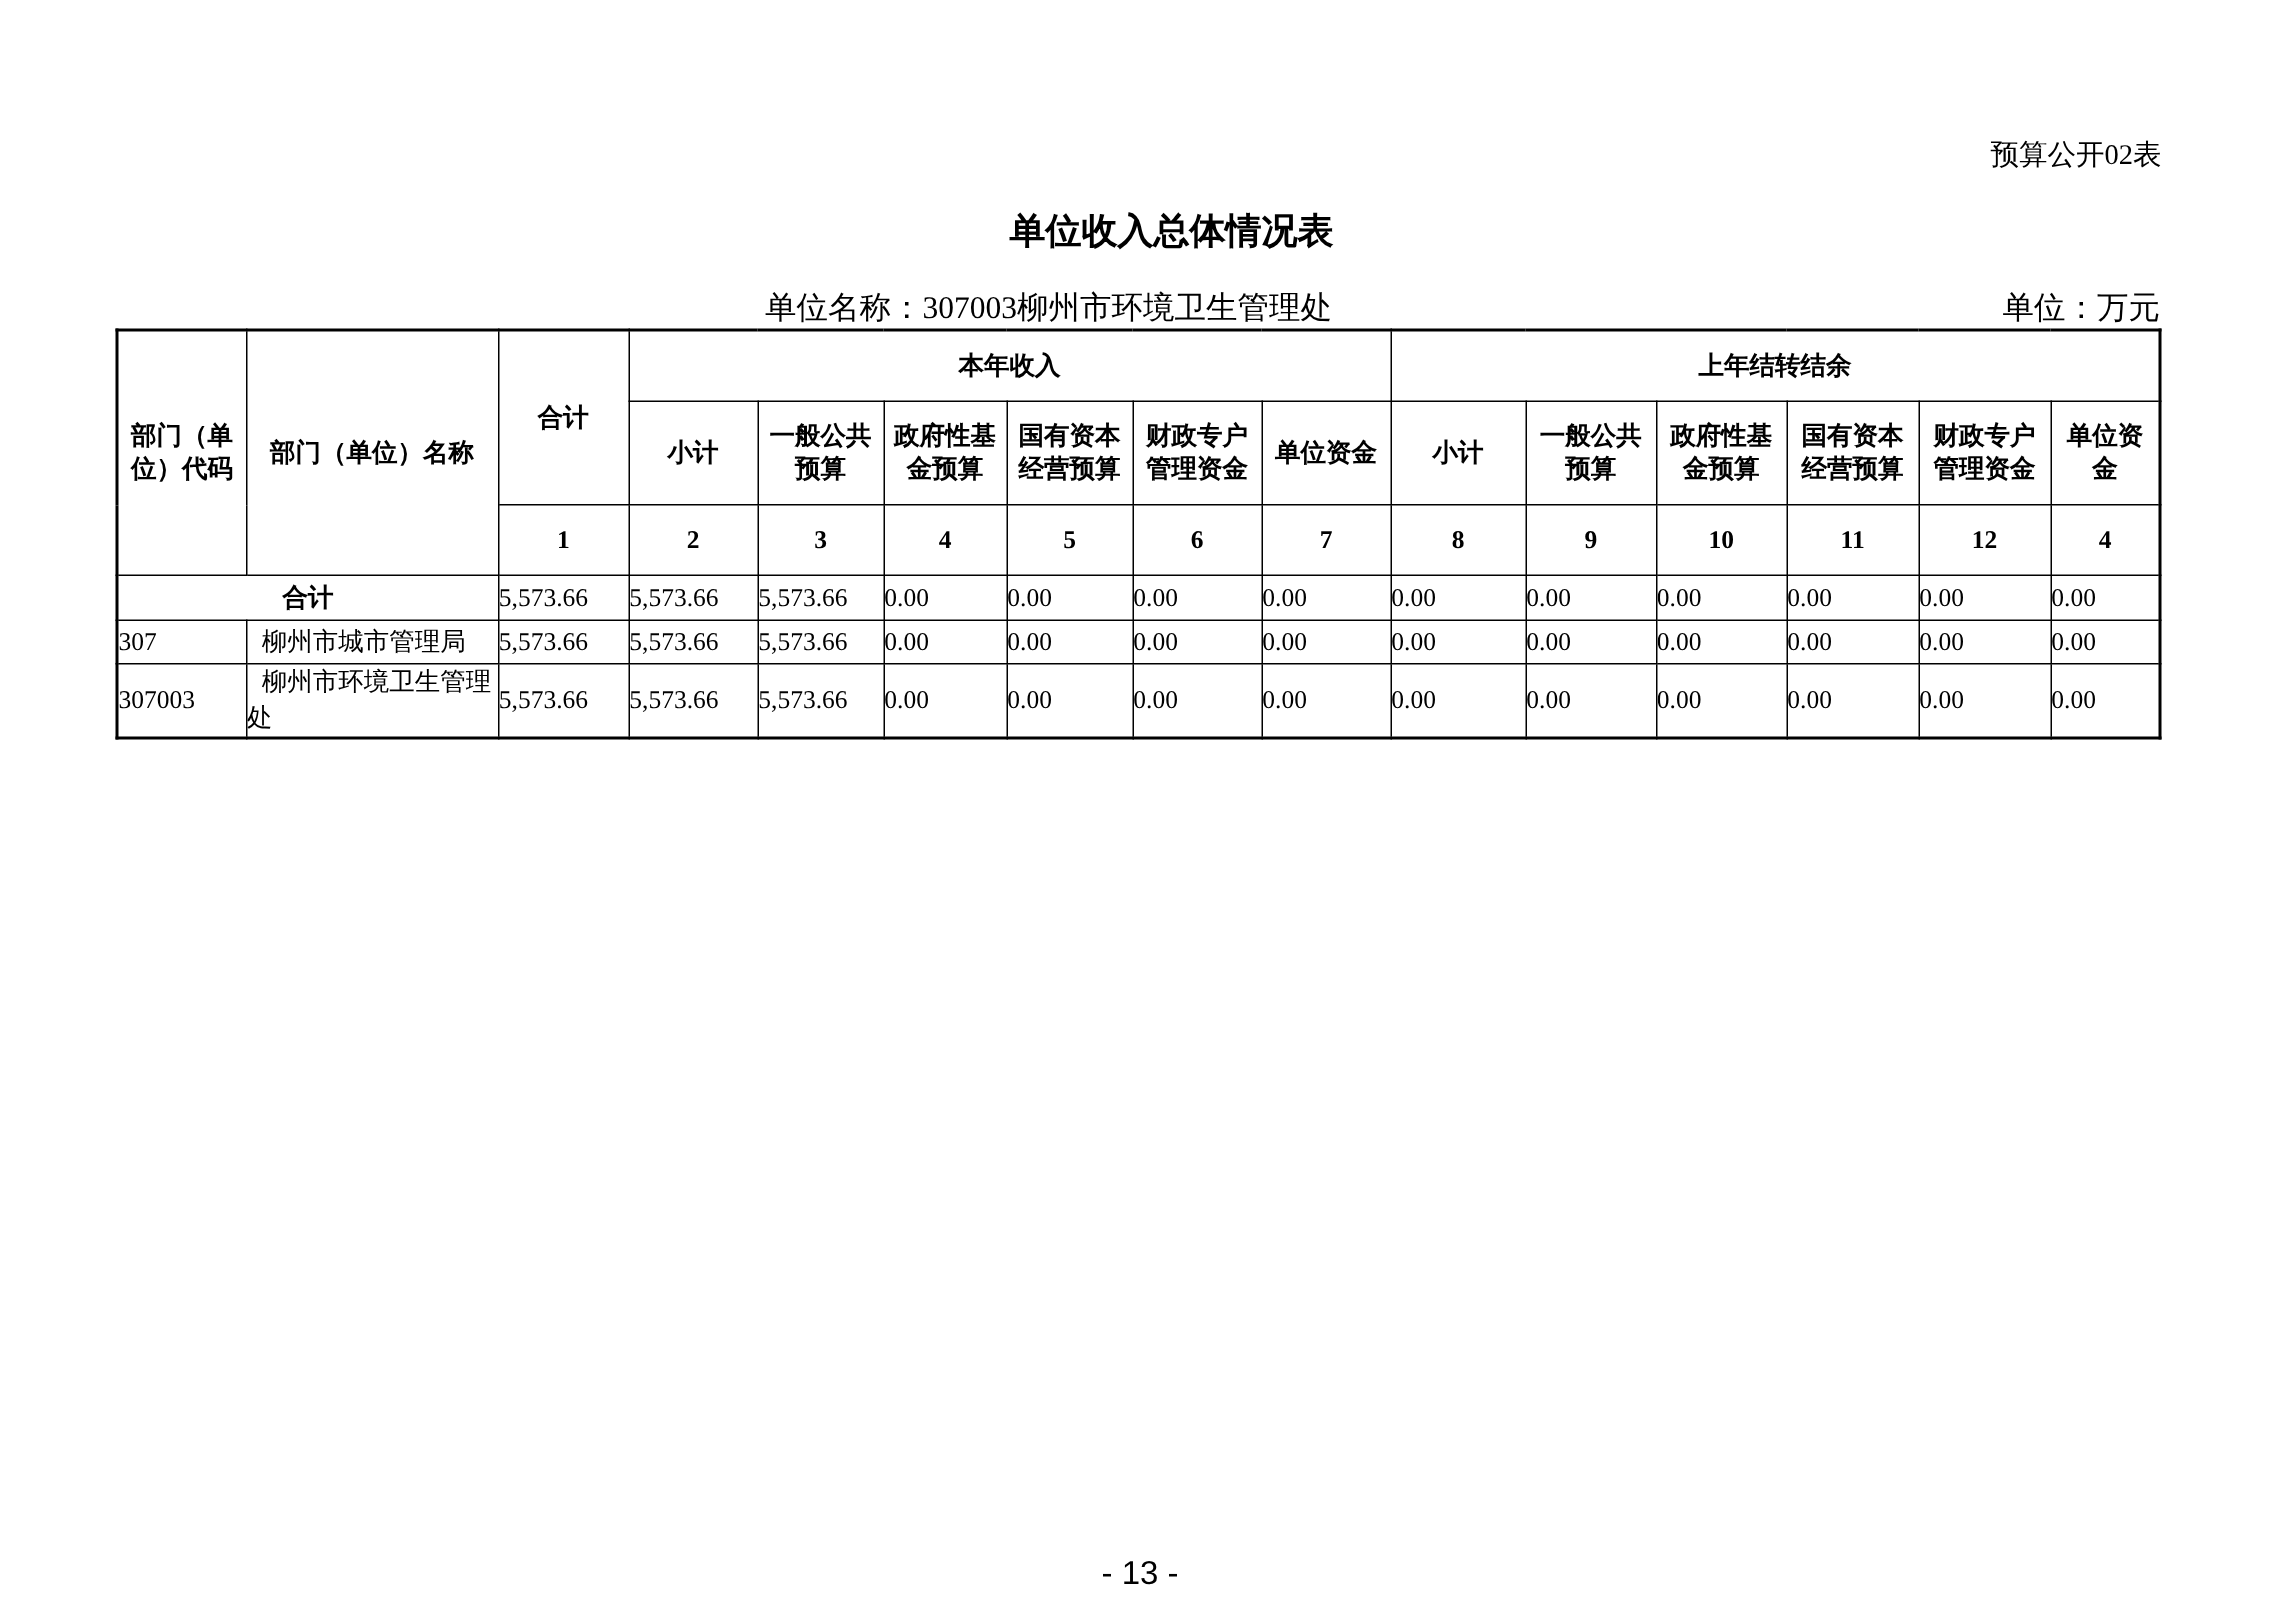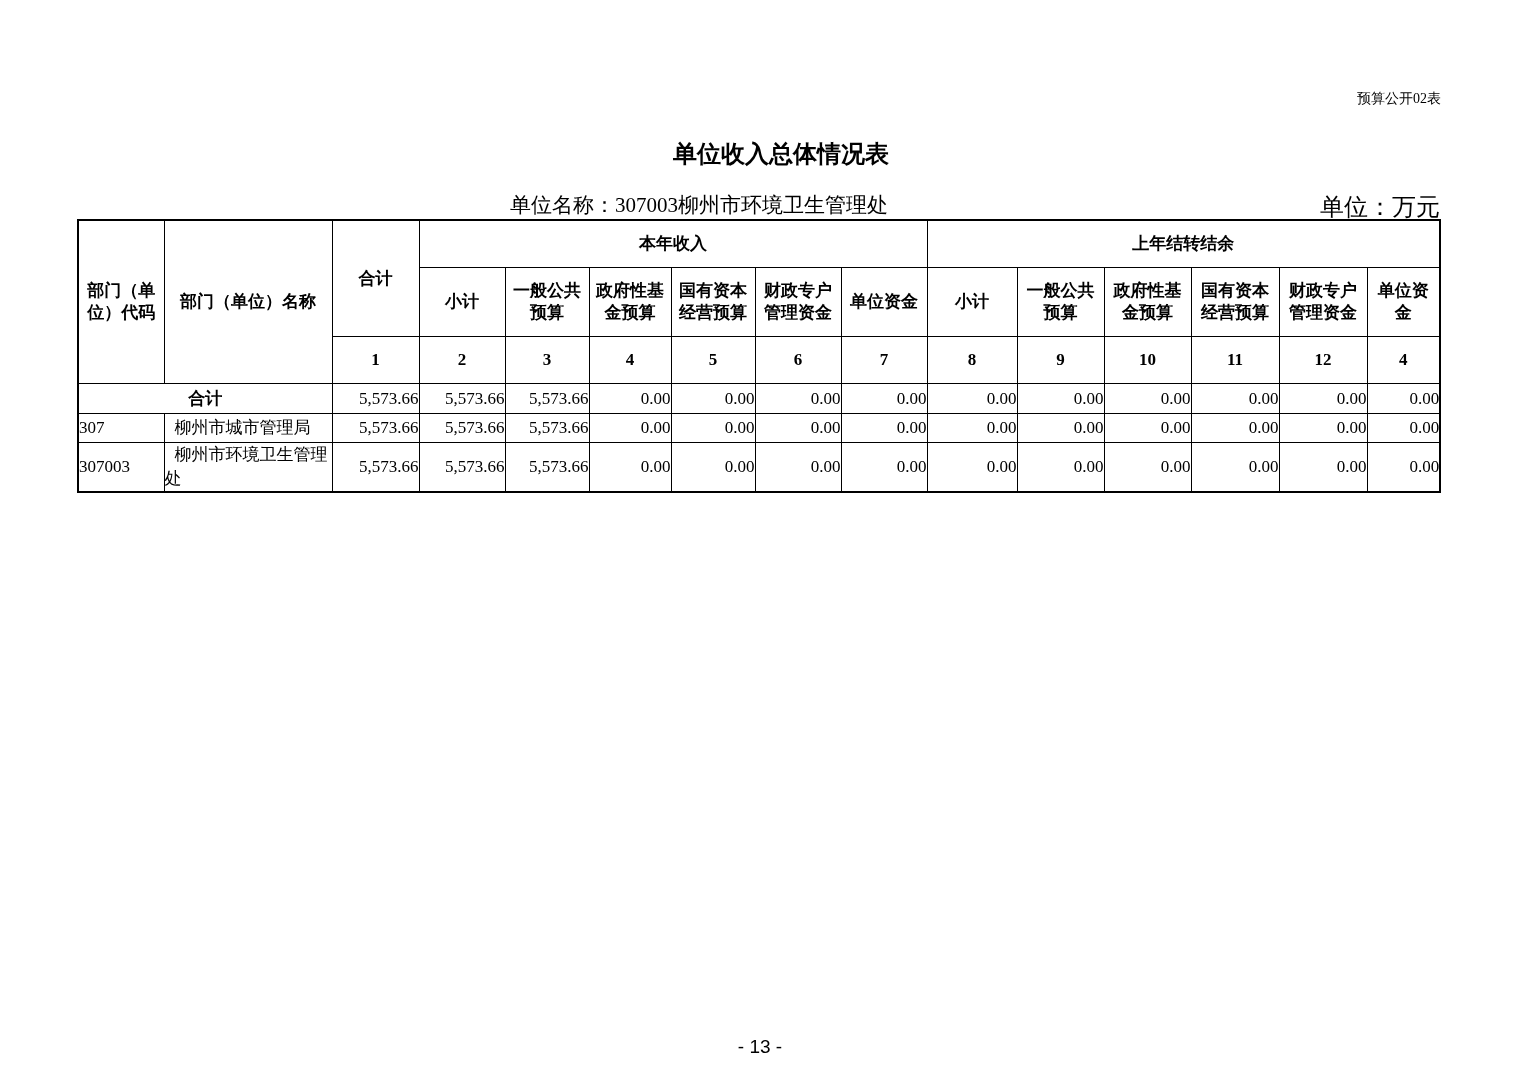--- a/index.html
+++ b/index.html
@@ -6,33 +6,33 @@
   html, body { background: #ffffff; }
   body {
     width: 1520px; height: 1074px;
     position: relative;
     font-family: "Liberation Serif", "DejaVu Serif", serif;
     color: #000;
     overflow: hidden;
   }
   .doc-label {
     position: absolute; top: 90px; right: 79px;
-    font-size: 14px;
+    font-size: 19px;
   }
   .title {
     position: absolute; top: 138px; left: 0; width: 100%;
     text-align: center; font-size: 24px; font-weight: bold; padding-left: 42px;
   }
   .unit-name {
     position: absolute; top: 191px; left: 510px;
     font-size: 21px;
   }
   .unit-currency {
     position: absolute; top: 191px; right: 80px;
-    font-size: 24px;
+    font-size: 21px;
   }
   table.income {
     position: absolute; top: 219px; left: 77px;
     width: 1362px;
     border-collapse: collapse; table-layout: fixed;
     border: 2px solid #000;
   }
   table.income th, table.income td {
     border: 1px solid #000;
     font-size: 17px;
@@ -46,41 +46,40 @@
     line-height: 1.3;
     padding: 12px 2px;
   }
   tr.r-group  { height: 28px; }
   tr.r-sub    { height: 59px; }
   tr.r-num    { height: 30px; }
   tr.r-data1  { height: 30px; }
   tr.r-data2  { height: 29px; }
   tr.r-data3  { height: 40px; }
   td.val {
-    text-align: right;
     padding-right: 3px;
   }
   td.code {
     text-align: left;
     padding-left: 10px;
   }
   td.name {
     text-align: left;
     padding: 2px 8px 2px 3px;
     text-indent: 10px;
     line-height: 1.4;
   }
   td.total-label {
     text-align: center;
     font-weight: bold;
   }
   .page-number {
     position: absolute; top: 1036px; left: 0; width: 100%;
     text-align: center;
-    font-size: 19px;
+    font-size: 22px;
     font-family: "Liberation Sans", "DejaVu Sans", sans-serif;
   }
 </style>
 </head>
 <body>
 
 <div class="doc-label">预算公开02表</div>
 <div class="title">单位收入总体情况表</div>
 <div class="unit-name">单位名称：307003柳州市环境卫生管理处</div>
 <div class="unit-currency">单位：万元</div>

